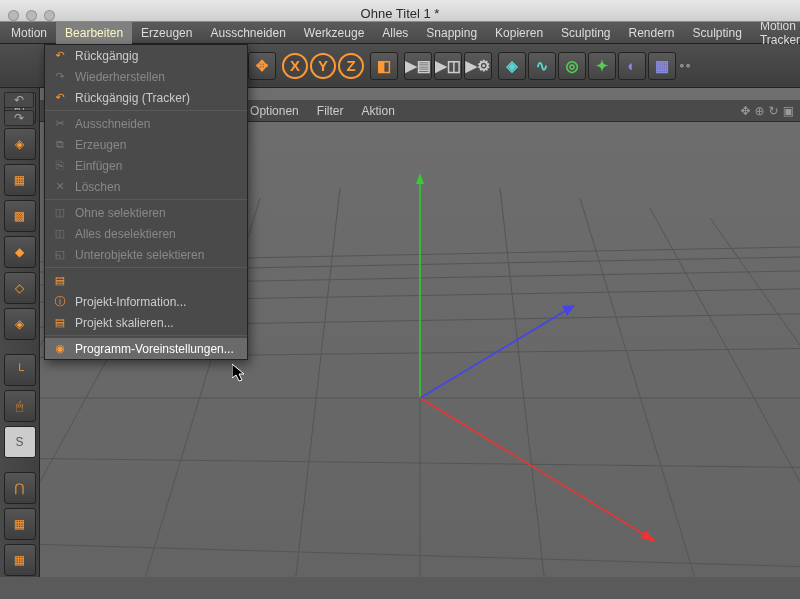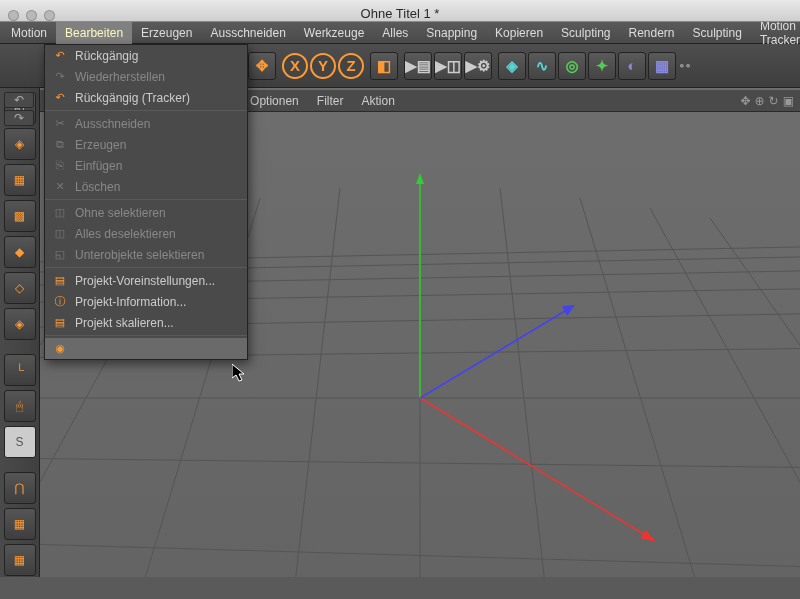--- a/index.html
+++ b/index.html
@@ -107,21 +107,21 @@
     <div class="lt-btn">◇</div>
     <div class="lt-btn">◈</div>
     <div class="lt-btn sep">└</div>
     <div class="lt-btn">🖱</div>
     <div class="lt-btn" style="color:#555;background:#ccc">S</div>
     <div class="lt-btn sep">⋂</div>
     <div class="lt-btn">▦</div>
     <div class="lt-btn">▦</div>
   </div>
   <div class="viewport">
-    <div class="sub-bar" style="position:absolute;left:0;right:0;top:2px;z-index:5">
+    <div class="sub-bar" style="position:absolute;left:0;right:0;top:12px;z-index:5">
       <span style="opacity:0">Ansicht</span>
       <span style="opacity:0">Kameras</span>
       <span style="opacity:0">Darstellung</span>
       <span>Optionen</span>
       <span>Filter</span>
       <span>Aktion</span>
       <div class="icons">
         <span>✥</span>
         <span>⊕</span>
         <span>↻</span>
@@ -205,31 +205,31 @@
       <span class="dd-ico">◫</span>
       <span>Alles deselektieren</span>
     </div>
     <div class="dd-item disabled">
       <span class="dd-ico">◱</span>
       <span>Unterobjekte selektieren</span>
     </div>
     <div class="dd-sep"></div>
     <div class="dd-item">
       <span class="dd-ico">▤</span>
-      <span>Projekt-Voreinstellungen...</span>
     </div>
     <div class="dd-item">
       <span class="dd-ico">ⓘ</span>
       <span>Projekt-Information...</span>
     </div>
     <div class="dd-item">
       <span class="dd-ico">▤</span>
       <span>Projekt skalieren...</span>
     </div>
     <div class="dd-sep"></div>
     <div class="dd-item hover">
       <span class="dd-ico">◉</span>
+      <span>Programm-Voreinstellungen...</span>
     </div>
   </div>
 
 <svg class="cursor" width="16" height="20">
     <path d="M0 0 L0 14 L4 11 L7 17 L10 16 L7 10 L12 10 Z" fill="#000" stroke="#fff" stroke-width="1"></path>
   </svg>
 
 </body></html>

